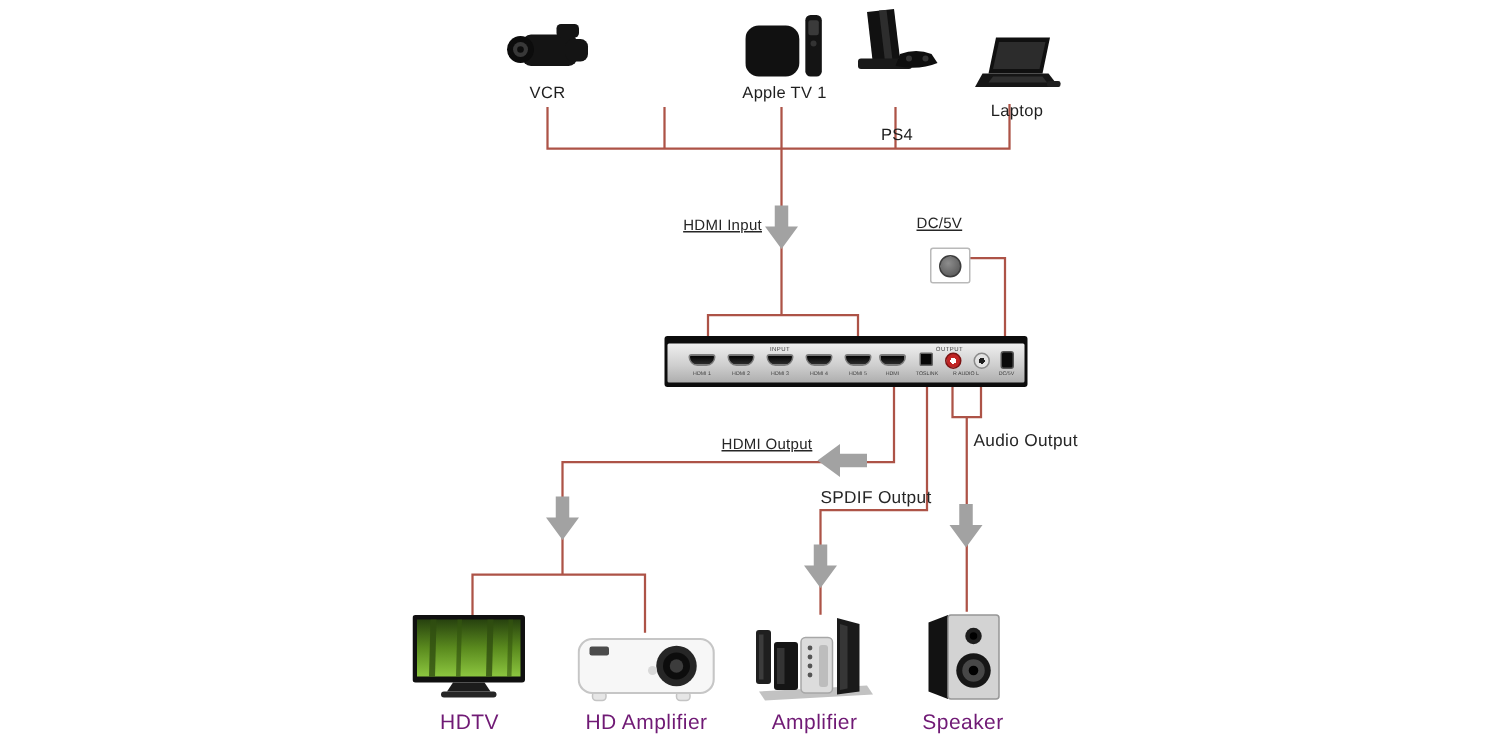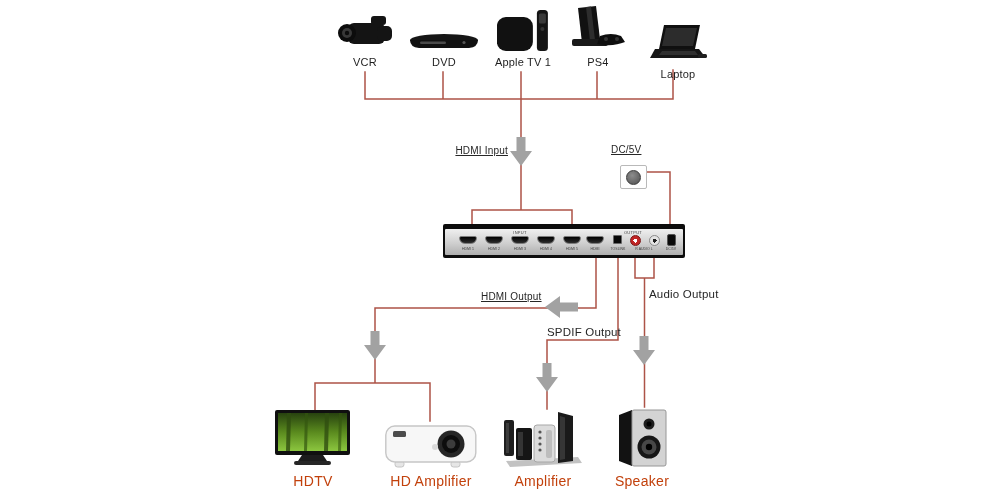--- a/index.html
+++ b/index.html
@@ -6,21 +6,21 @@
   #canvas{
     position:relative;width:1000px;height:500px;background:#ffffff;
     font-family:"Liberation Sans",sans-serif;color:#222;overflow:hidden;
   }
   #wires{position:absolute;left:0;top:0;}
   .dev{position:absolute;display:flex;flex-direction:column;align-items:center;transform:translateX(-50%);}
   .icon-box{display:flex;align-items:flex-end;justify-content:center;}
   .dev-top .icon-box{height:44px;}
   .dev-bottom .icon-box{height:62px;}
   .dev-top .dev-label{font-size:11px;margin-top:4px;color:#1e1e1e;letter-spacing:.2px;white-space:nowrap;}
-  .dev-bottom .dev-label{font-size:14px;margin-top:5px;color:#c2410c;letter-spacing:.3px;white-space:nowrap;}
+  .dev-bottom .dev-label{font-size:14px;margin-top:5px;color:#701a75;letter-spacing:.3px;white-space:nowrap;}
   .conn-label{position:absolute;color:#262626;white-space:nowrap;}
   .lbl-14{font-size:10px;letter-spacing:.2px;text-decoration:underline;}
   .lbl-11{font-size:11.5px;letter-spacing:.2px;}
   
   #dc-box{position:absolute;left:620px;top:165px;width:25px;height:22px;background:#fff;
     border:1.5px solid #b9b9b9;border-radius:2px;display:flex;align-items:center;justify-content:center;}
   #dc-box .plug{width:13px;height:13px;border-radius:50%;background:radial-gradient(circle at 40% 35%,#8d8d8d,#4f4f4f);border:1px solid #3c3c3c;}
   
   #switch{position:absolute;left:443px;top:224px;width:242px;height:34px;background:#0c0c0c;border-radius:2px;}
   #switch .face{position:absolute;left:2px;right:2px;top:5px;bottom:3px;
@@ -64,45 +64,34 @@
         <rect x="34" y="2" width="15" height="9" rx="3" fill="#141414"></rect>
         <rect x="40" y="12" width="15" height="15" rx="5" fill="#141414"></rect>
         <circle cx="10" cy="19" r="9" fill="#0c0c0c"></circle>
         <circle cx="10" cy="19" r="5" fill="#383838"></circle>
         <circle cx="10" cy="19" r="2.2" fill="#0c0c0c"></circle>
       </svg>
     </div>
     <div class="dev-label">VCR</div>
   </div>
 
-  <div class="dev dev-top" style="left:444px;top:8px;">
-    <div class="icon-box">
-      <svg width="74" height="22" viewBox="0 0 74 22">
-        <ellipse cx="37" cy="10" rx="34" ry="6" fill="#161616"></ellipse>
-        <path d="M3 10 H71 Q71 17 62 18 H12 Q3 17 3 10 Z" fill="#101010"></path>
-        <rect x="13" y="11.5" width="26" height="2.4" rx="1.2" fill="#4a4a4a"></rect>
-        <circle cx="57" cy="12.5" r="1.6" fill="#555"></circle>
-      </svg>
-    </div>
-    <div class="dev-label">DVD</div>
-  </div>
 
   <div class="dev dev-top" style="left:523px;top:8px;">
     <div class="icon-box">
       <svg width="52" height="42" viewBox="0 0 52 42">
         <rect x="0" y="7" width="36" height="34" rx="9" fill="#111"></rect>
         <rect x="40" y="0" width="11" height="41" rx="3.5" fill="#141414"></rect>
         <rect x="42" y="3.5" width="7" height="10" rx="1.5" fill="#3a3a3a"></rect>
         <circle cx="45.5" cy="19" r="2" fill="#333"></circle>
       </svg>
     </div>
     <div class="dev-label">Apple TV 1</div>
   </div>
 
-  <div class="dev dev-top" style="left:598px;top:8px;">
+  <div class="dev dev-top" style="left:598px;top:8px;gap:28px;">
     <div class="icon-box">
       <svg width="58" height="46" viewBox="0 0 58 46">
         <path d="M9 2 L27 0 L31 33 L13 37 Z" fill="#111"></path>
         <path d="M17 1 L22 0.6 L26 34 L21 35 Z" fill="#2d2d2d"></path>
         <rect x="3" y="33" width="36" height="7" rx="2" fill="#191919"></rect>
         <path d="M31 30 Q42 26 52 30 L56 36 Q44 41 28 38 Z" fill="#0e0e0e"></path>
         <circle cx="37" cy="33" r="2" fill="#333"></circle>
           <circle cx="48" cy="33" r="2" fill="#333"></circle>
       </svg>
     </div>

